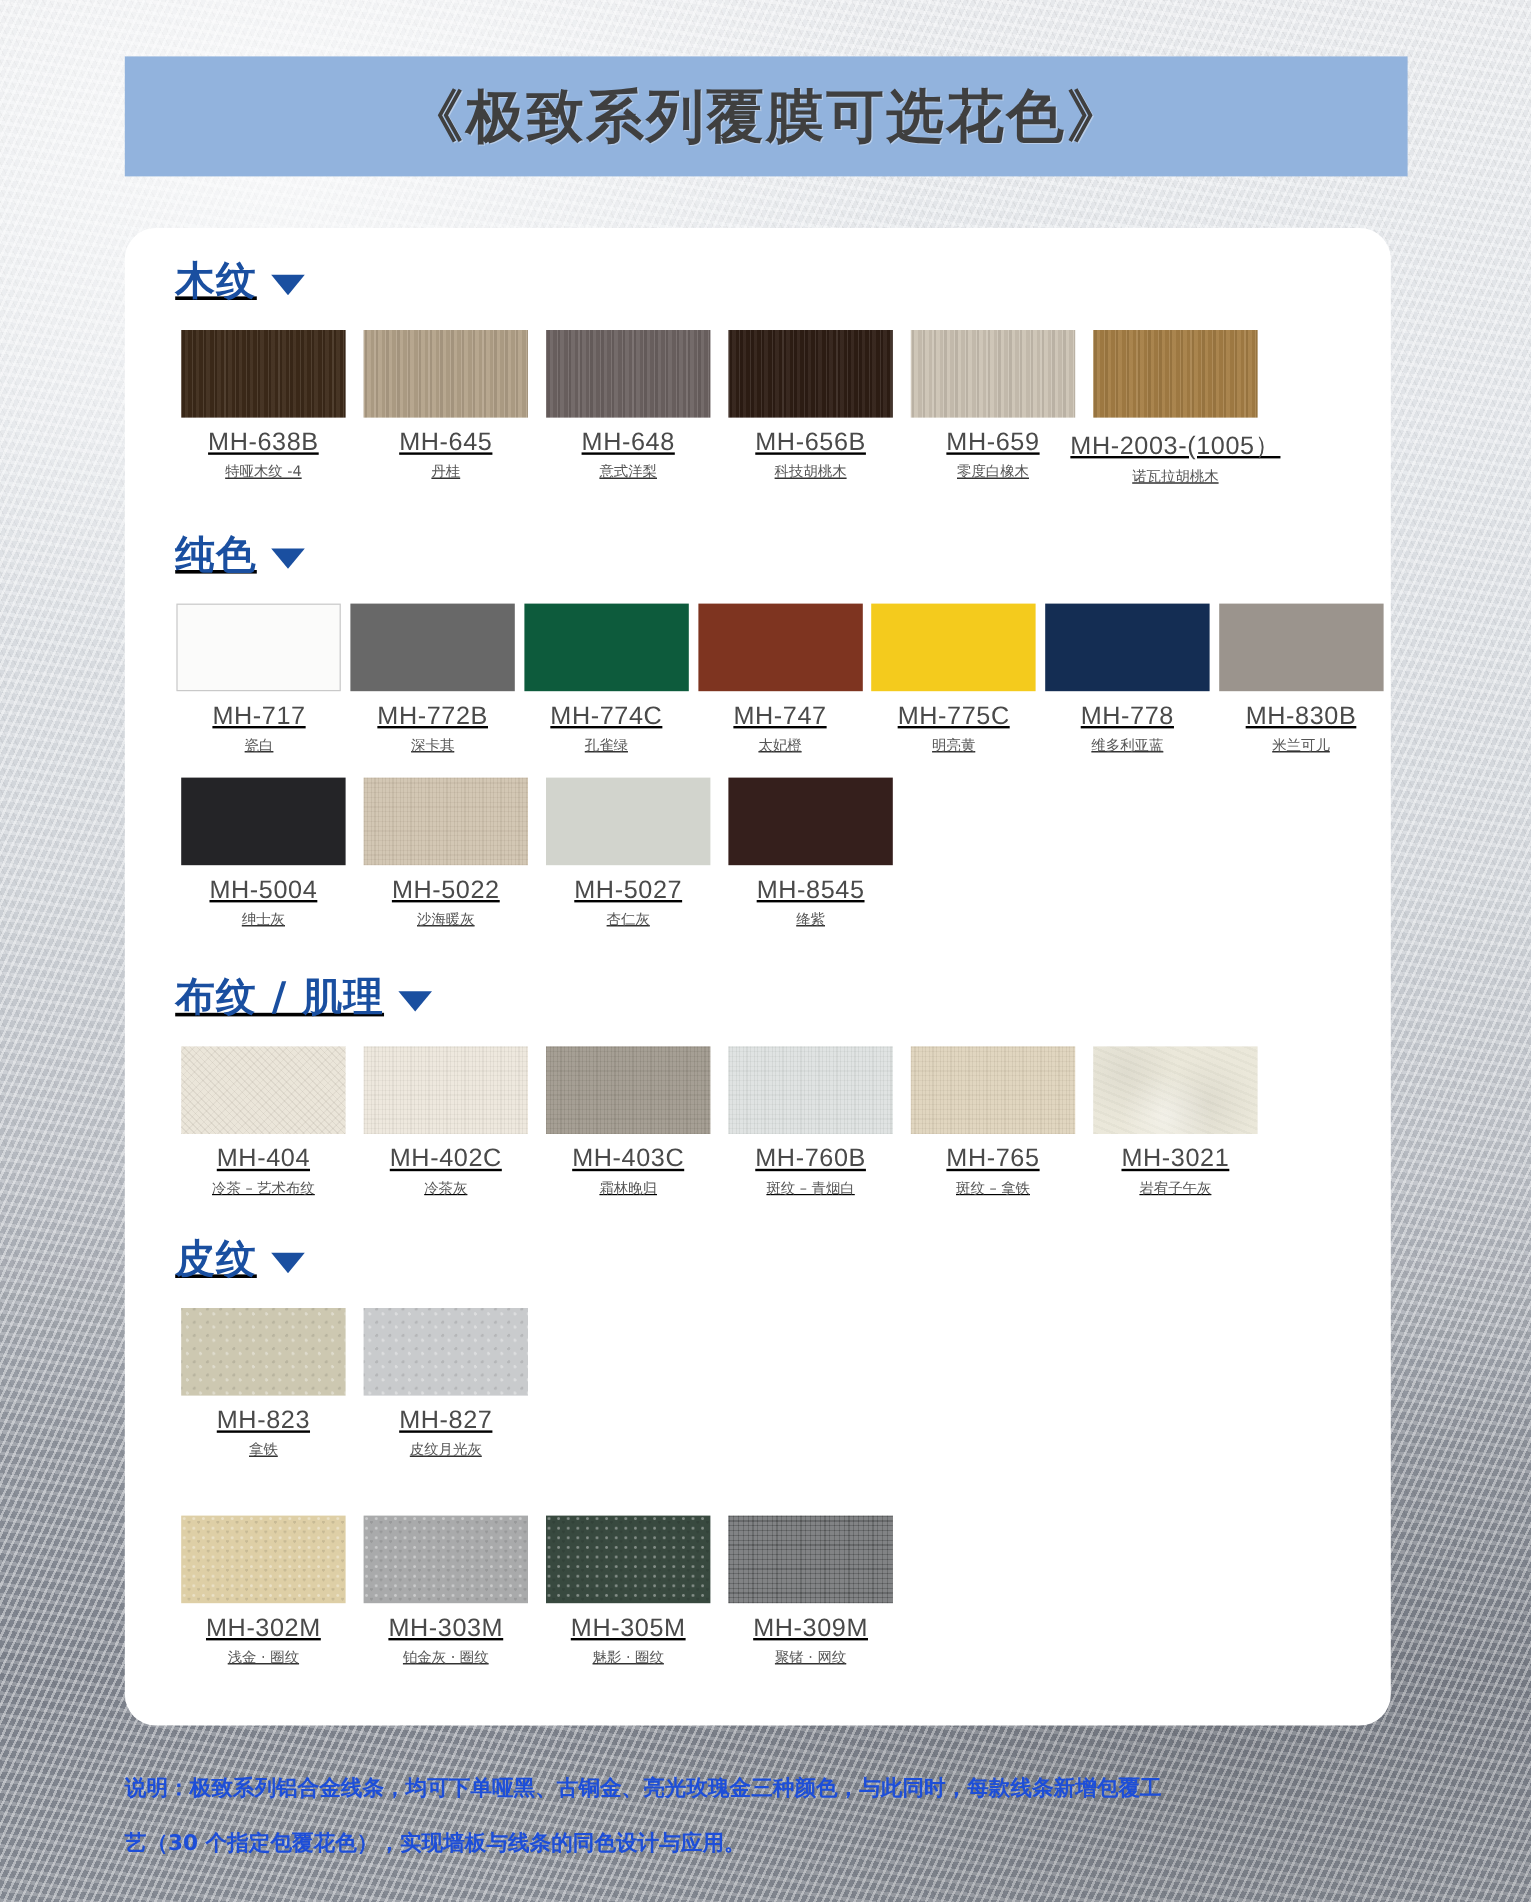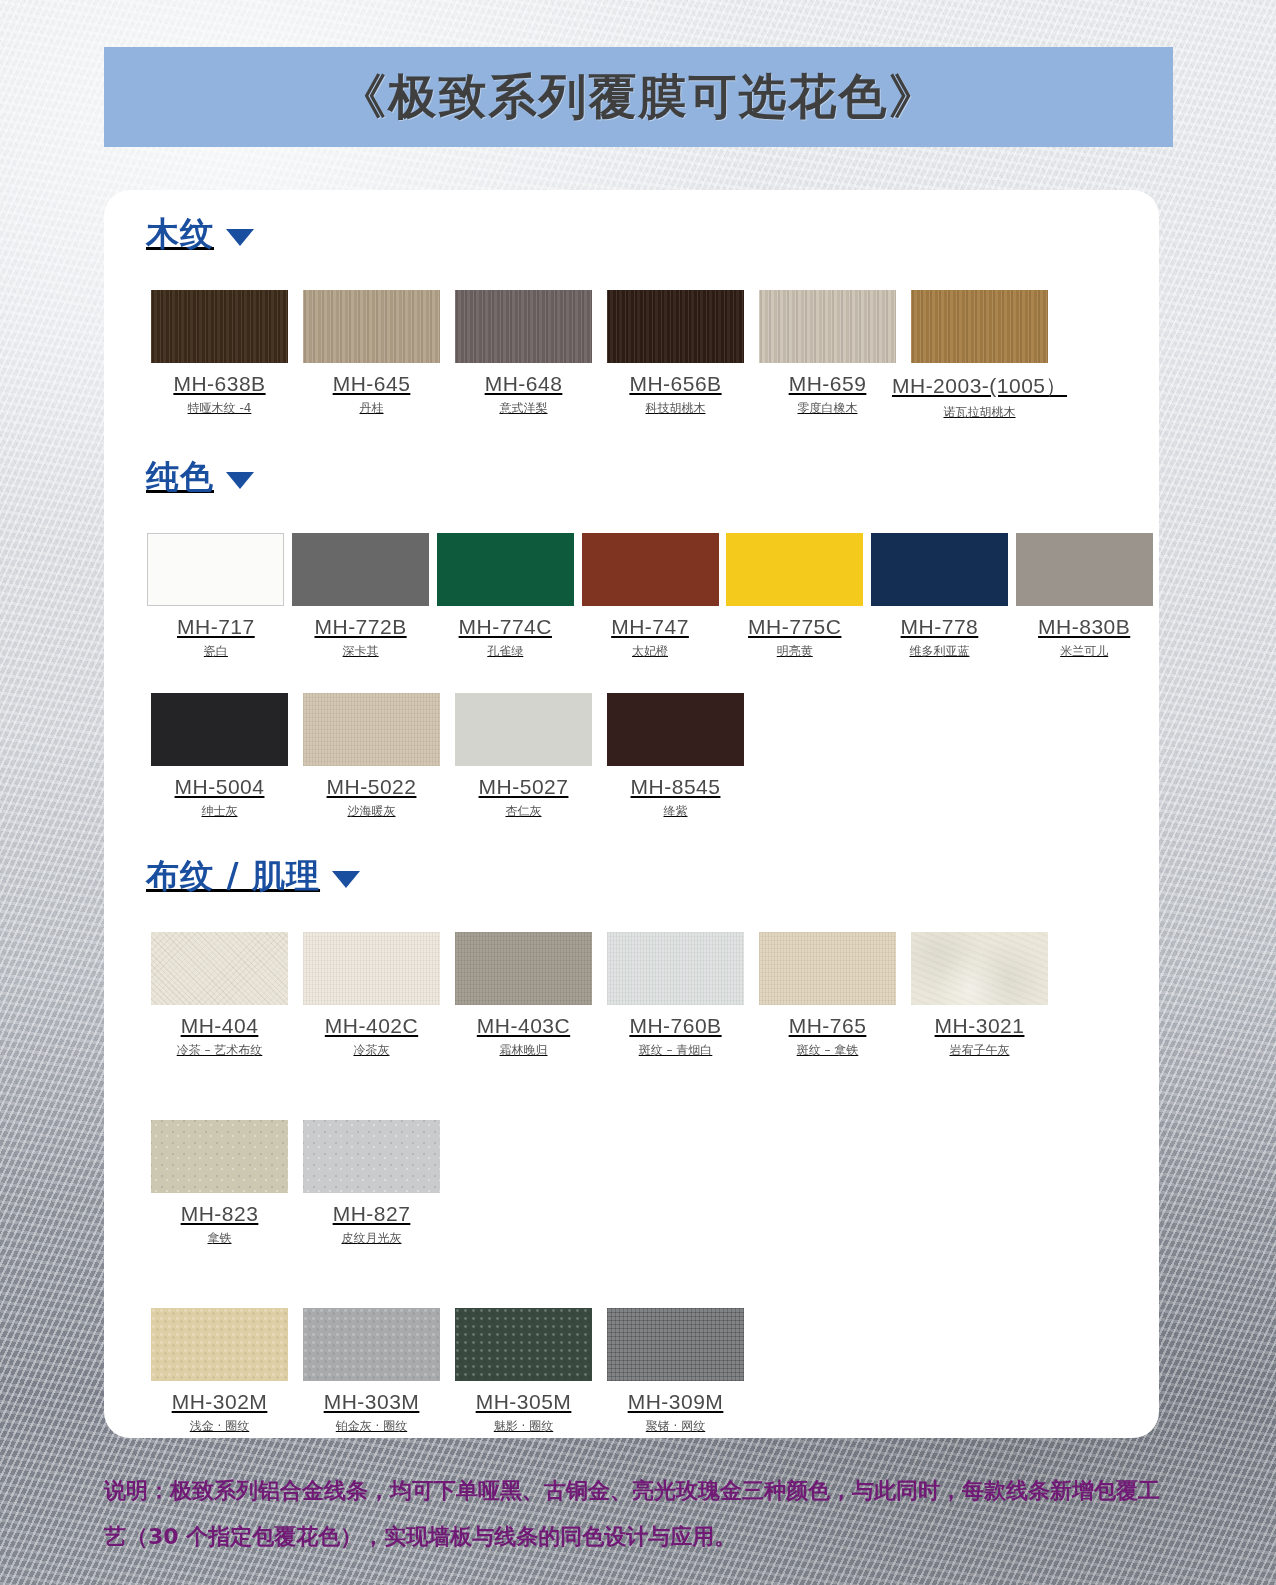--- a/index.html
+++ b/index.html
@@ -61,21 +61,21 @@
     margin-left:18px;
   }
   .caret{
     width:0;height:0;
     border-left:14px solid transparent;
     border-right:14px solid transparent;
     border-top:17px solid #1a4fa0;
     margin-top:5px;
   }
 
-  .row{ display:flex; margin-left:18px;margin-top:15px; }
+  .row{ display:flex; margin-left:18px; }
   .cell{ width:147px; margin-right:5px; display:flex; flex-direction:column; align-items:center; }
   .sw{
     width:137px; height:73px; display:block;
     background-size:cover; background-position:center;
   }
   .code{
     font-family:"Liberation Sans","DejaVu Sans",sans-serif;
     font-size:21px; color:#4a4a4a; margin-top:9px; white-space:nowrap;
     letter-spacing:.5px;
   }
@@ -85,21 +85,21 @@
   }
   .gap-s{ height:18px; }
   .gap-m{ height:28px; }
   .gap-l{ height:34px; }
 
   
   .note{
     position:absolute; left:104px; top:1468px; width:1075px;
     z-index:3;
     font-family:"DejaVu Sans","Liberation Sans",sans-serif;
-    font-size:22px; line-height:46px; color:#701a75; font-weight:600;
+    font-size:18px; line-height:46px; color:#1d4ed8; font-weight:600;
   }
 
   
   .tex-wood{
     background-image:
       repeating-linear-gradient(90deg, rgba(255,255,255,.10) 0 1px, rgba(0,0,0,.09) 1px 3px, rgba(255,255,255,.05) 3px 6px, rgba(0,0,0,.05) 6px 9px);
   }
   .tex-linen{
     background-image:
       repeating-linear-gradient(90deg, rgba(0,0,0,.045) 0 1px, rgba(255,255,255,.05) 1px 3px),
@@ -290,20 +290,24 @@
           </div>
           <div class="cell">
             <div class="sw tex-stone" style="background-color: rgb(234, 231, 217);"></div>
             <div class="code">MH-3021</div>
             <div class="nm">岩宥子午灰</div>
           </div>
         </div>
       </div>
       <div class="gap-m"></div>
       <div class="section">
+        <div class="sec-head">
+          <span>皮纹</span>
+          <span class="caret"></span>
+        </div>
         <div class="gap-s"></div>
         <div class="row">
           <div class="cell">
             <div class="sw tex-leather" style="background-color: rgb(205, 200, 177);"></div>
             <div class="code">MH-823</div>
             <div class="nm">拿铁</div>
           </div>
           <div class="cell">
             <div class="sw tex-leather" style="background-color: rgb(201, 203, 205);"></div>
             <div class="code">MH-827</div>

